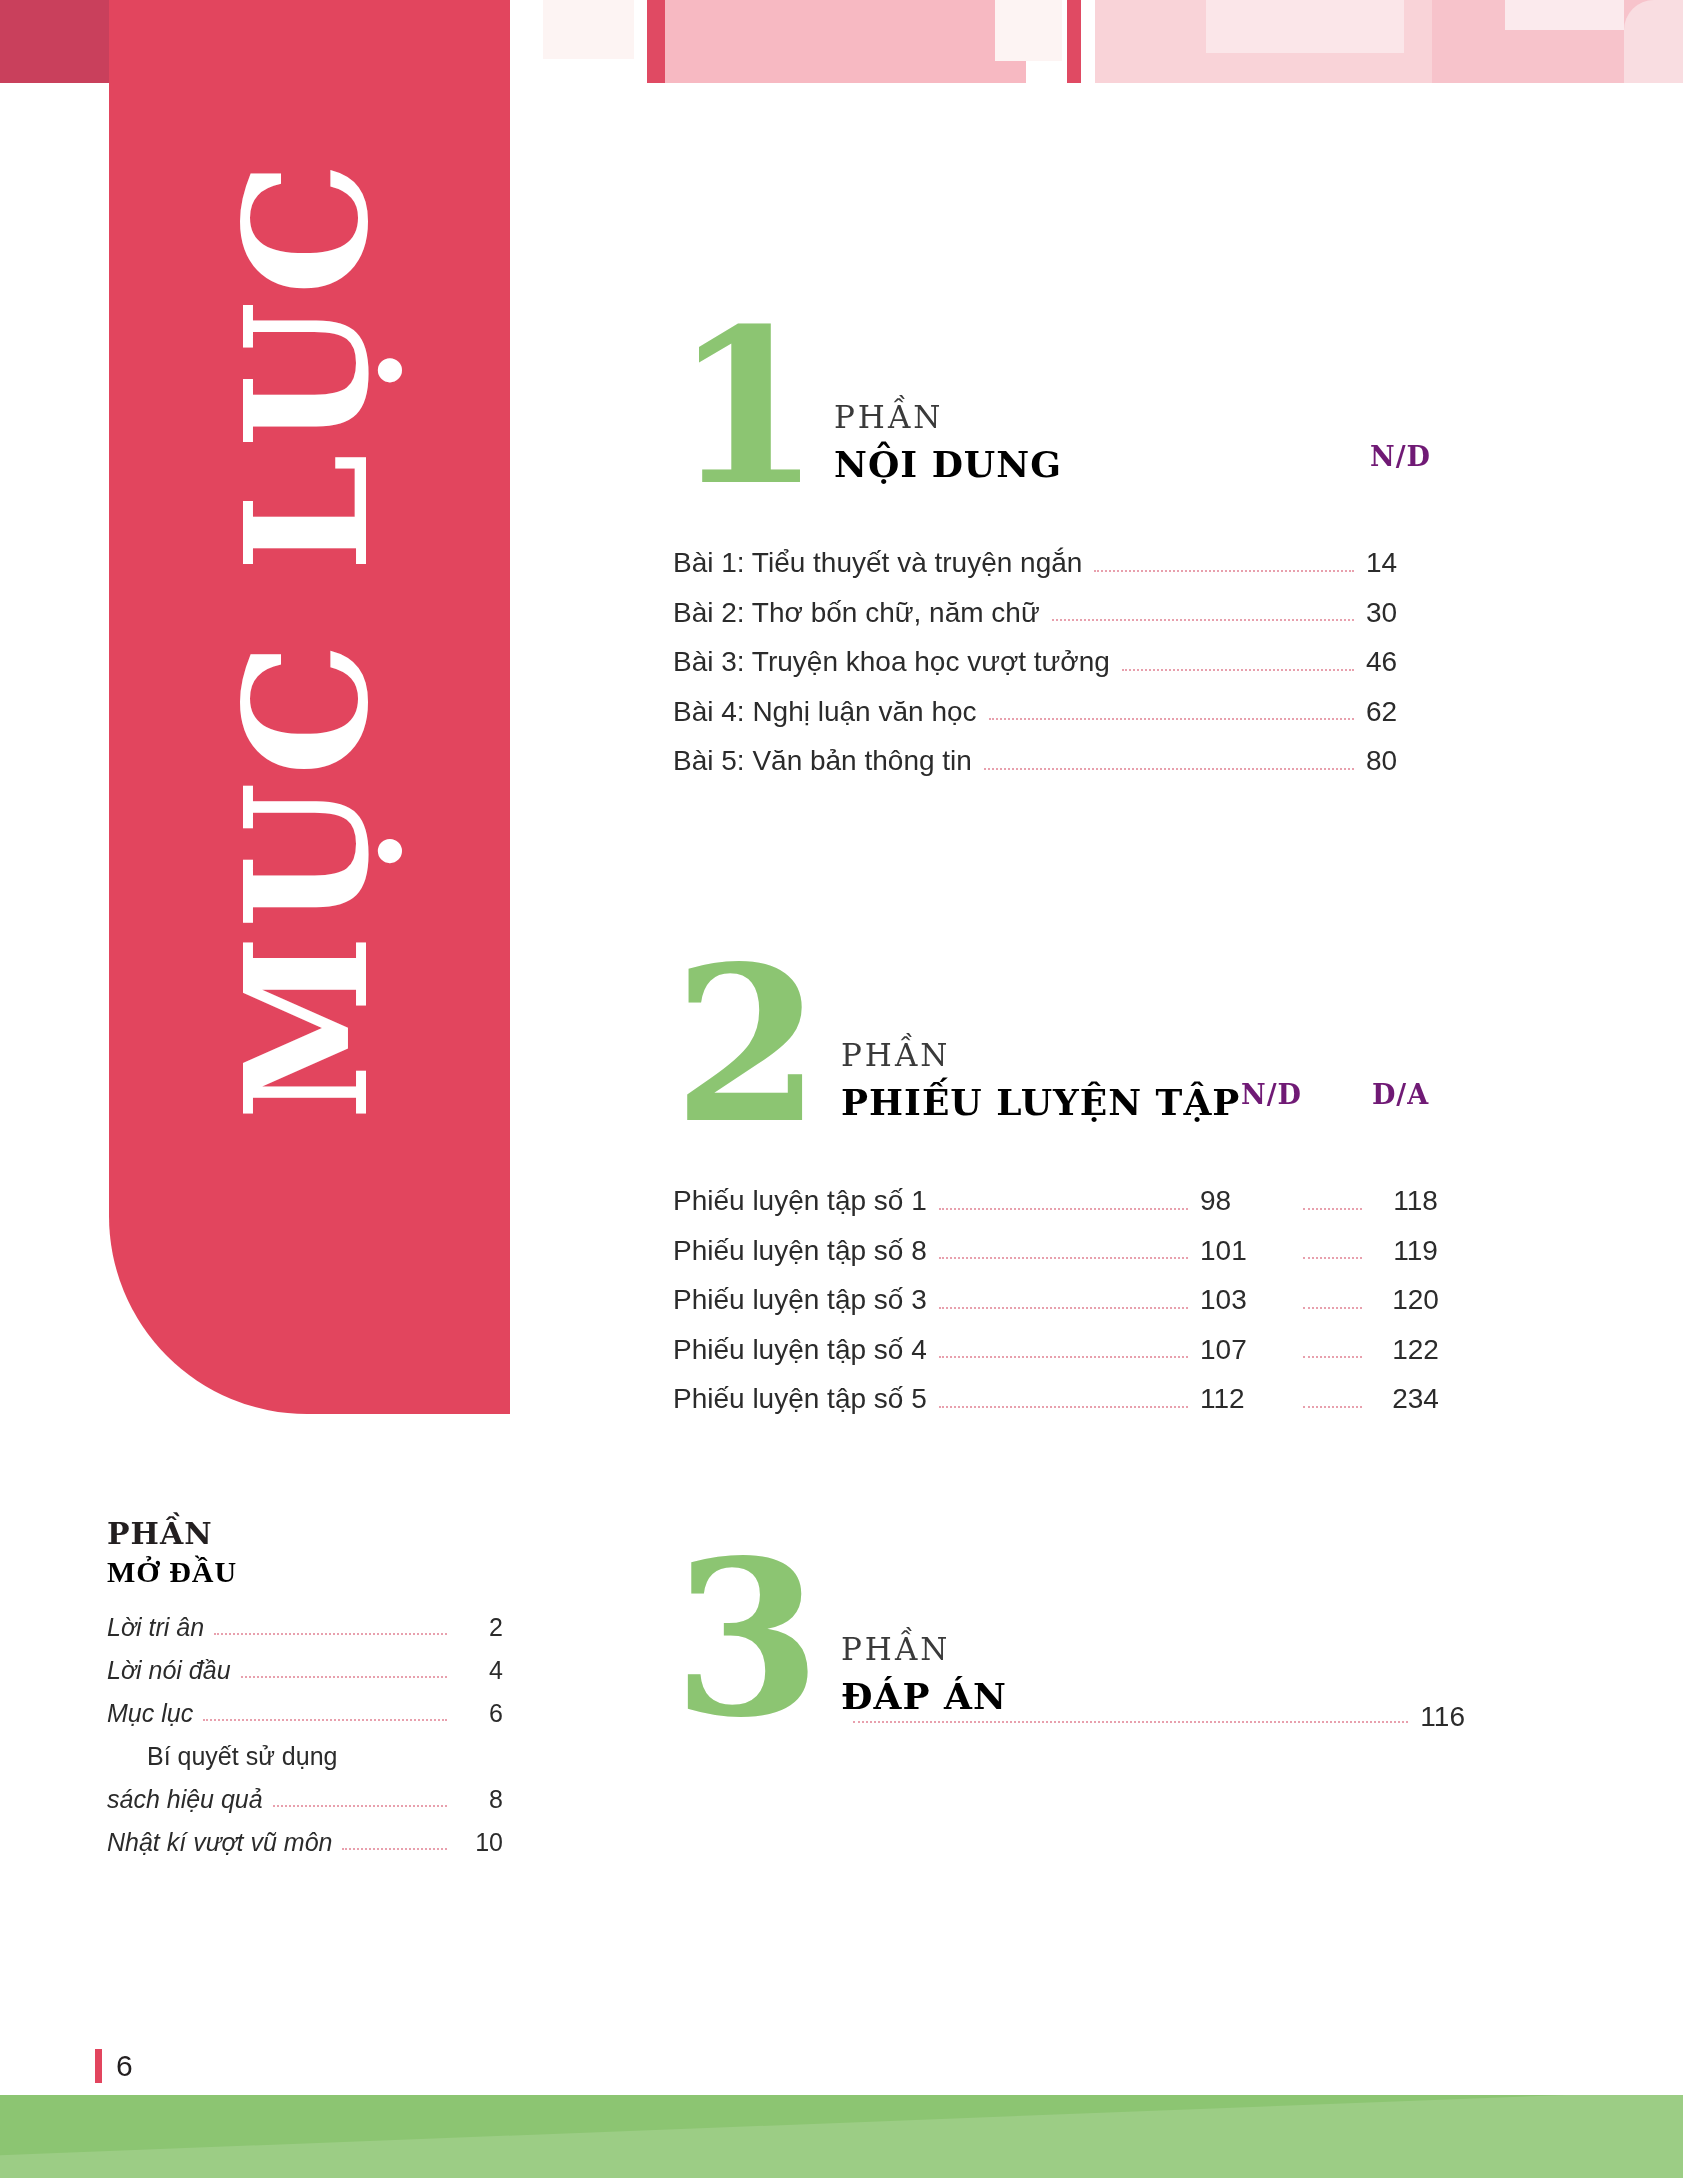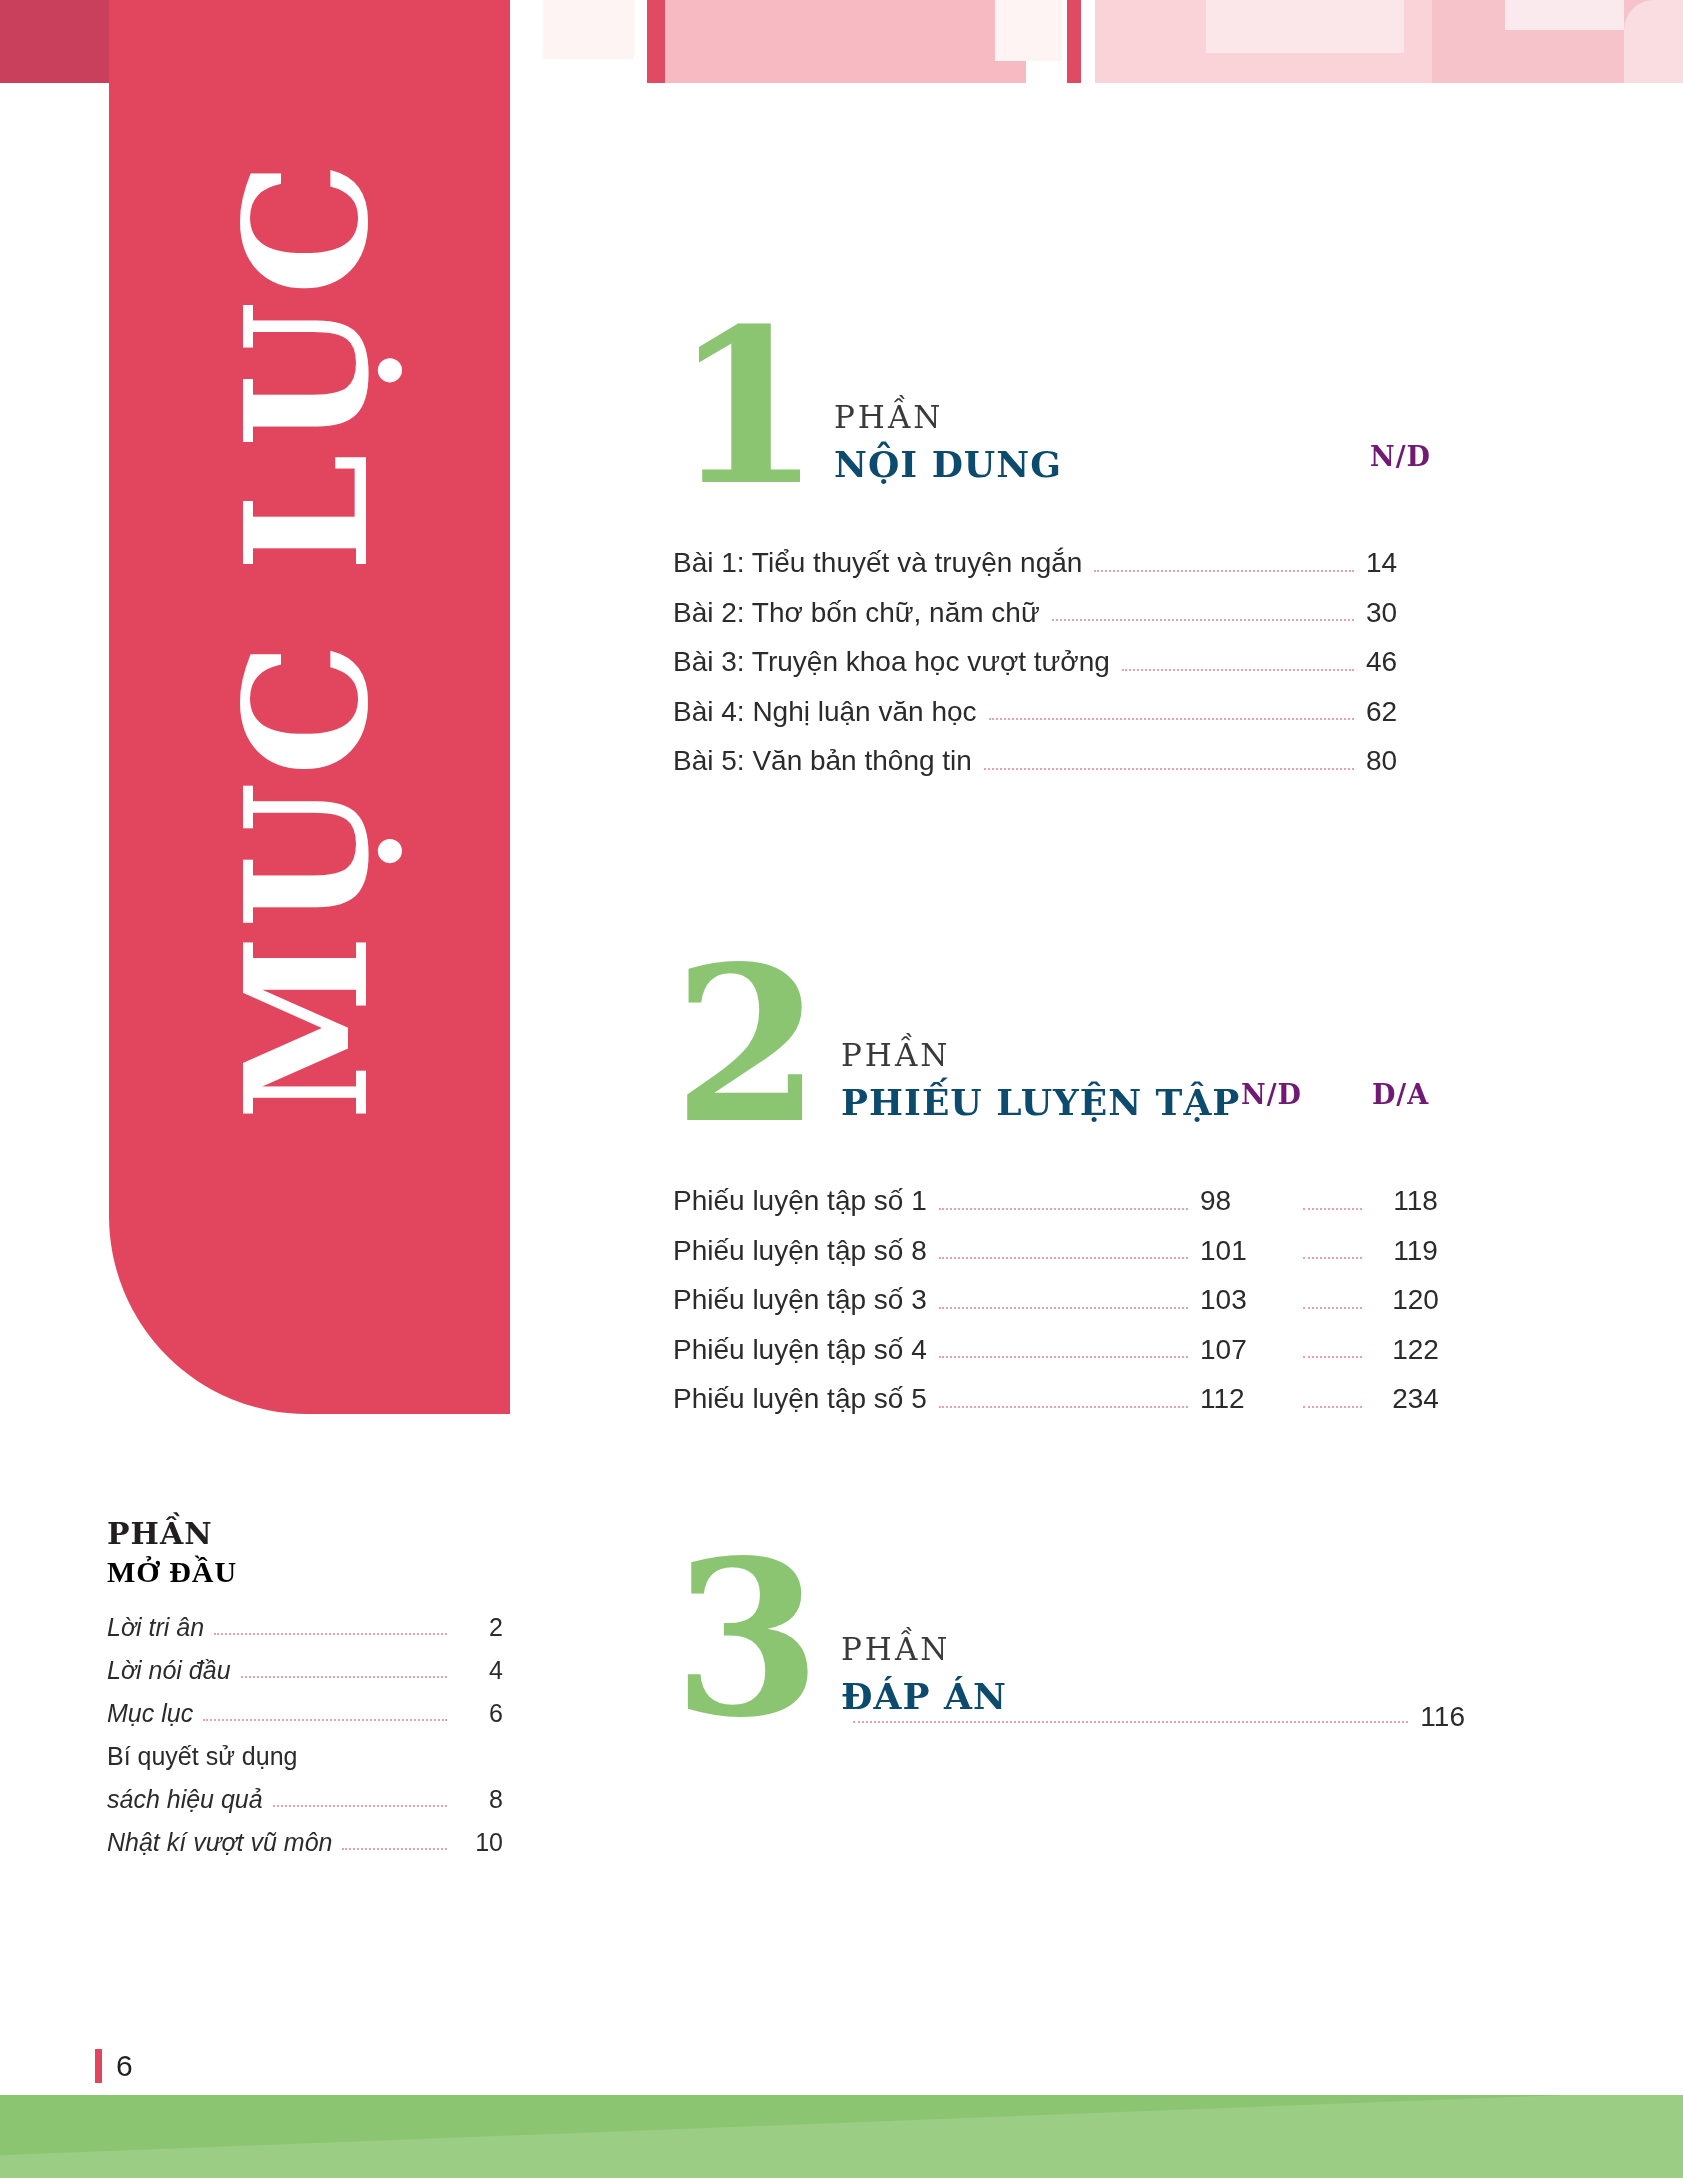--- a/index.html
+++ b/index.html
@@ -121,20 +121,21 @@
   .toc-row .page-no {
     white-space: nowrap;
     text-align: right;
     min-width: 46px;
   }
   .wrap-row {
     font-size: 25px;
     color: #2b2b2b;
     line-height: 1.2;
     margin-bottom: 13px;
+    margin-left: 40px;
   }
 
   
   .section { position: absolute; }
   .sec-1 { left: 673px; top: 342px; width: 792px; }
   .sec-2 { left: 673px; top: 980px; width: 792px; }
   .sec-3 { left: 673px; top: 1574px; width: 792px; }
 
   .sec-head {
     position: relative;
@@ -160,21 +161,21 @@
     font-size: 31px;
     letter-spacing: 3px;
     color: #3a3a3a;
     line-height: 1.3;
   }
   .head-title {
     font-family: "DejaVu Serif", serif;
     font-weight: bold;
     font-size: 36px;
     letter-spacing: 1px;
-    color: #0c4a6e;
+    color: #000000;
     line-height: 1.3;
     margin-top: 4px;
   }
   .col-heads {
     position: absolute;
     top: 99px;
     right: 0;
     width: 297px;
     display: flex;
     justify-content: flex-end;

